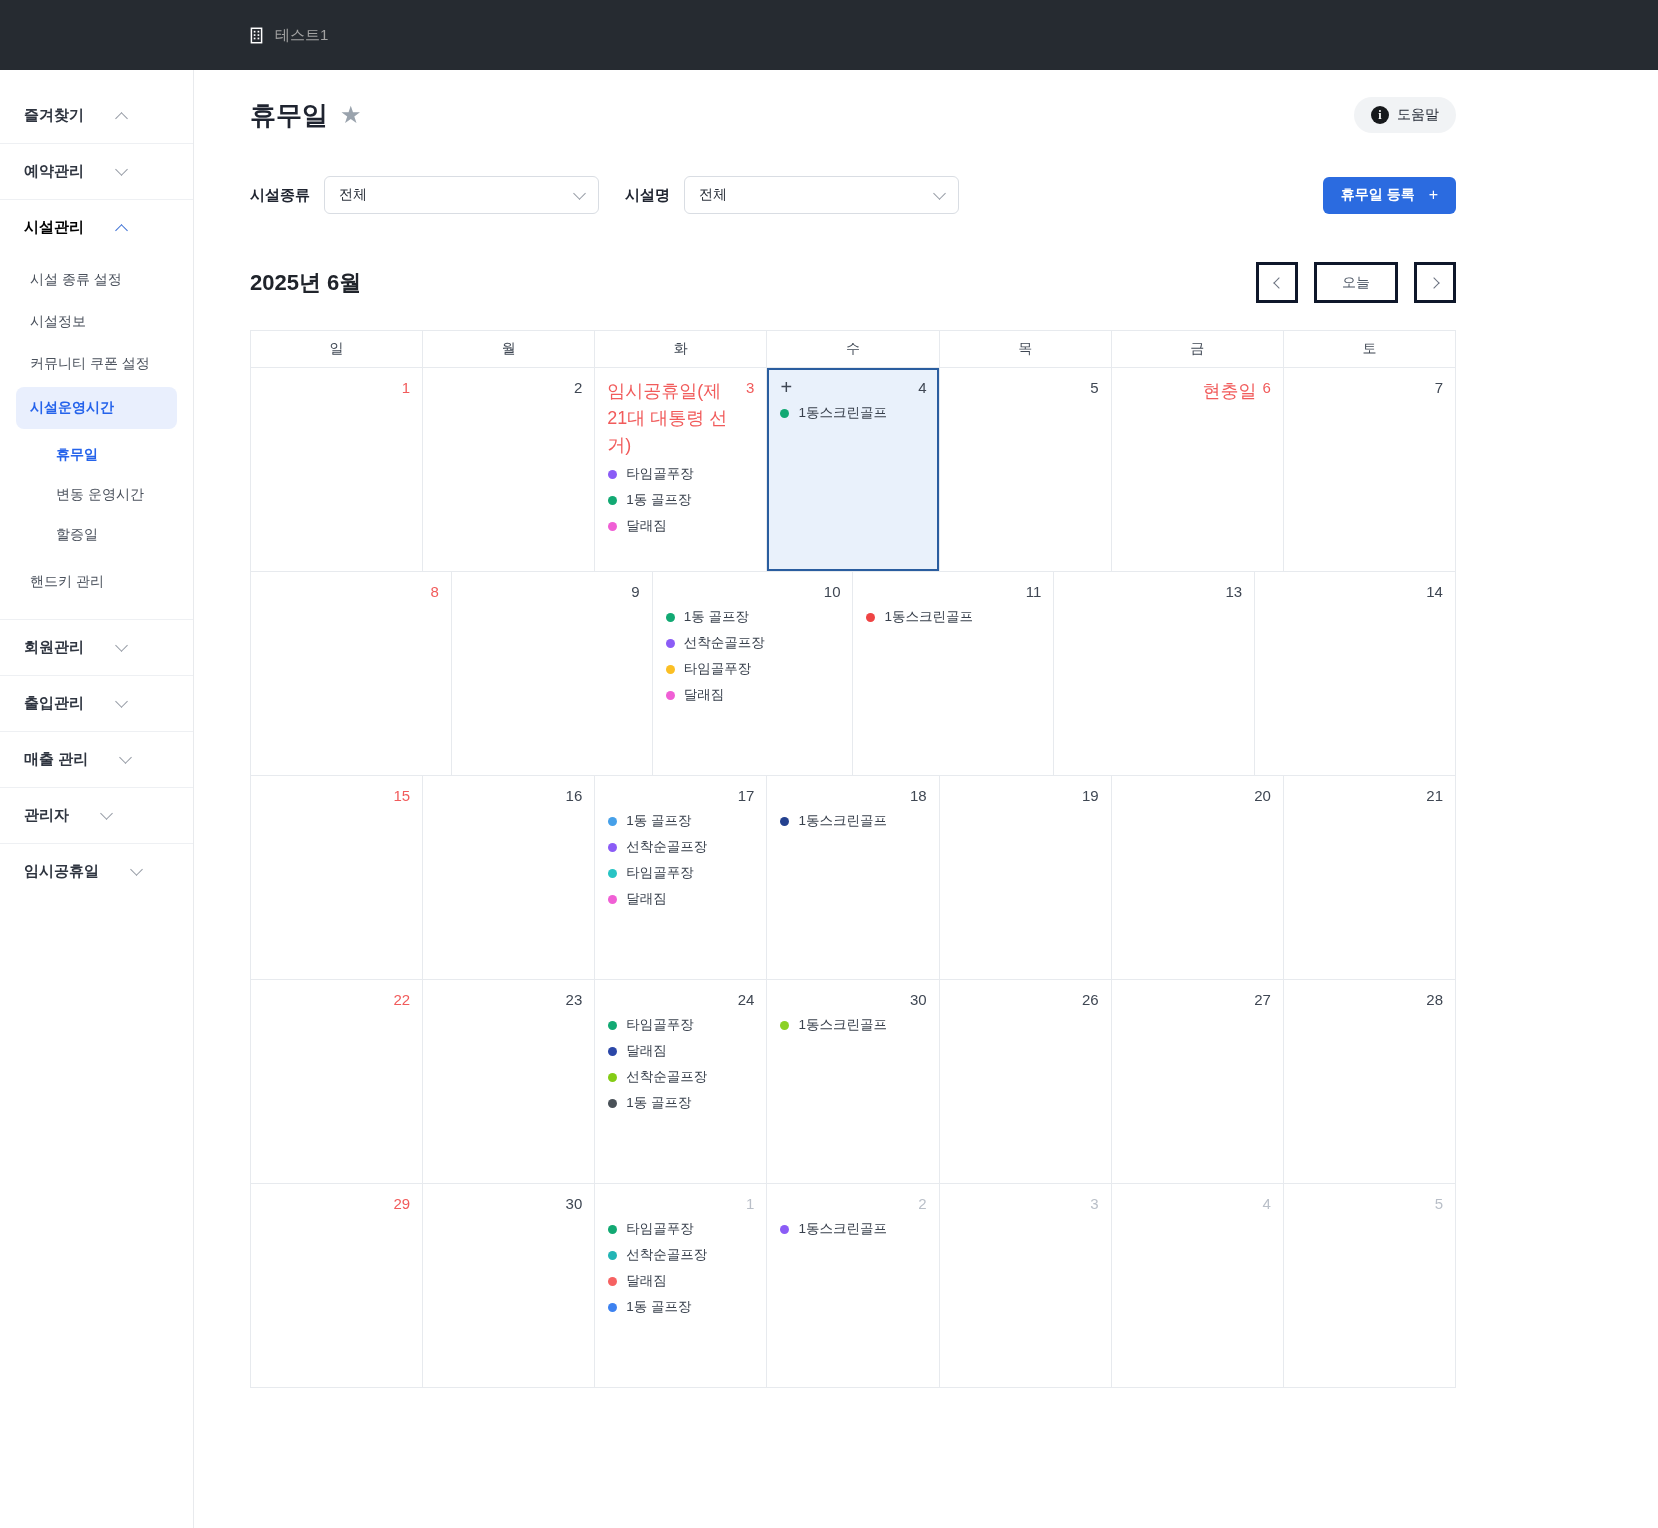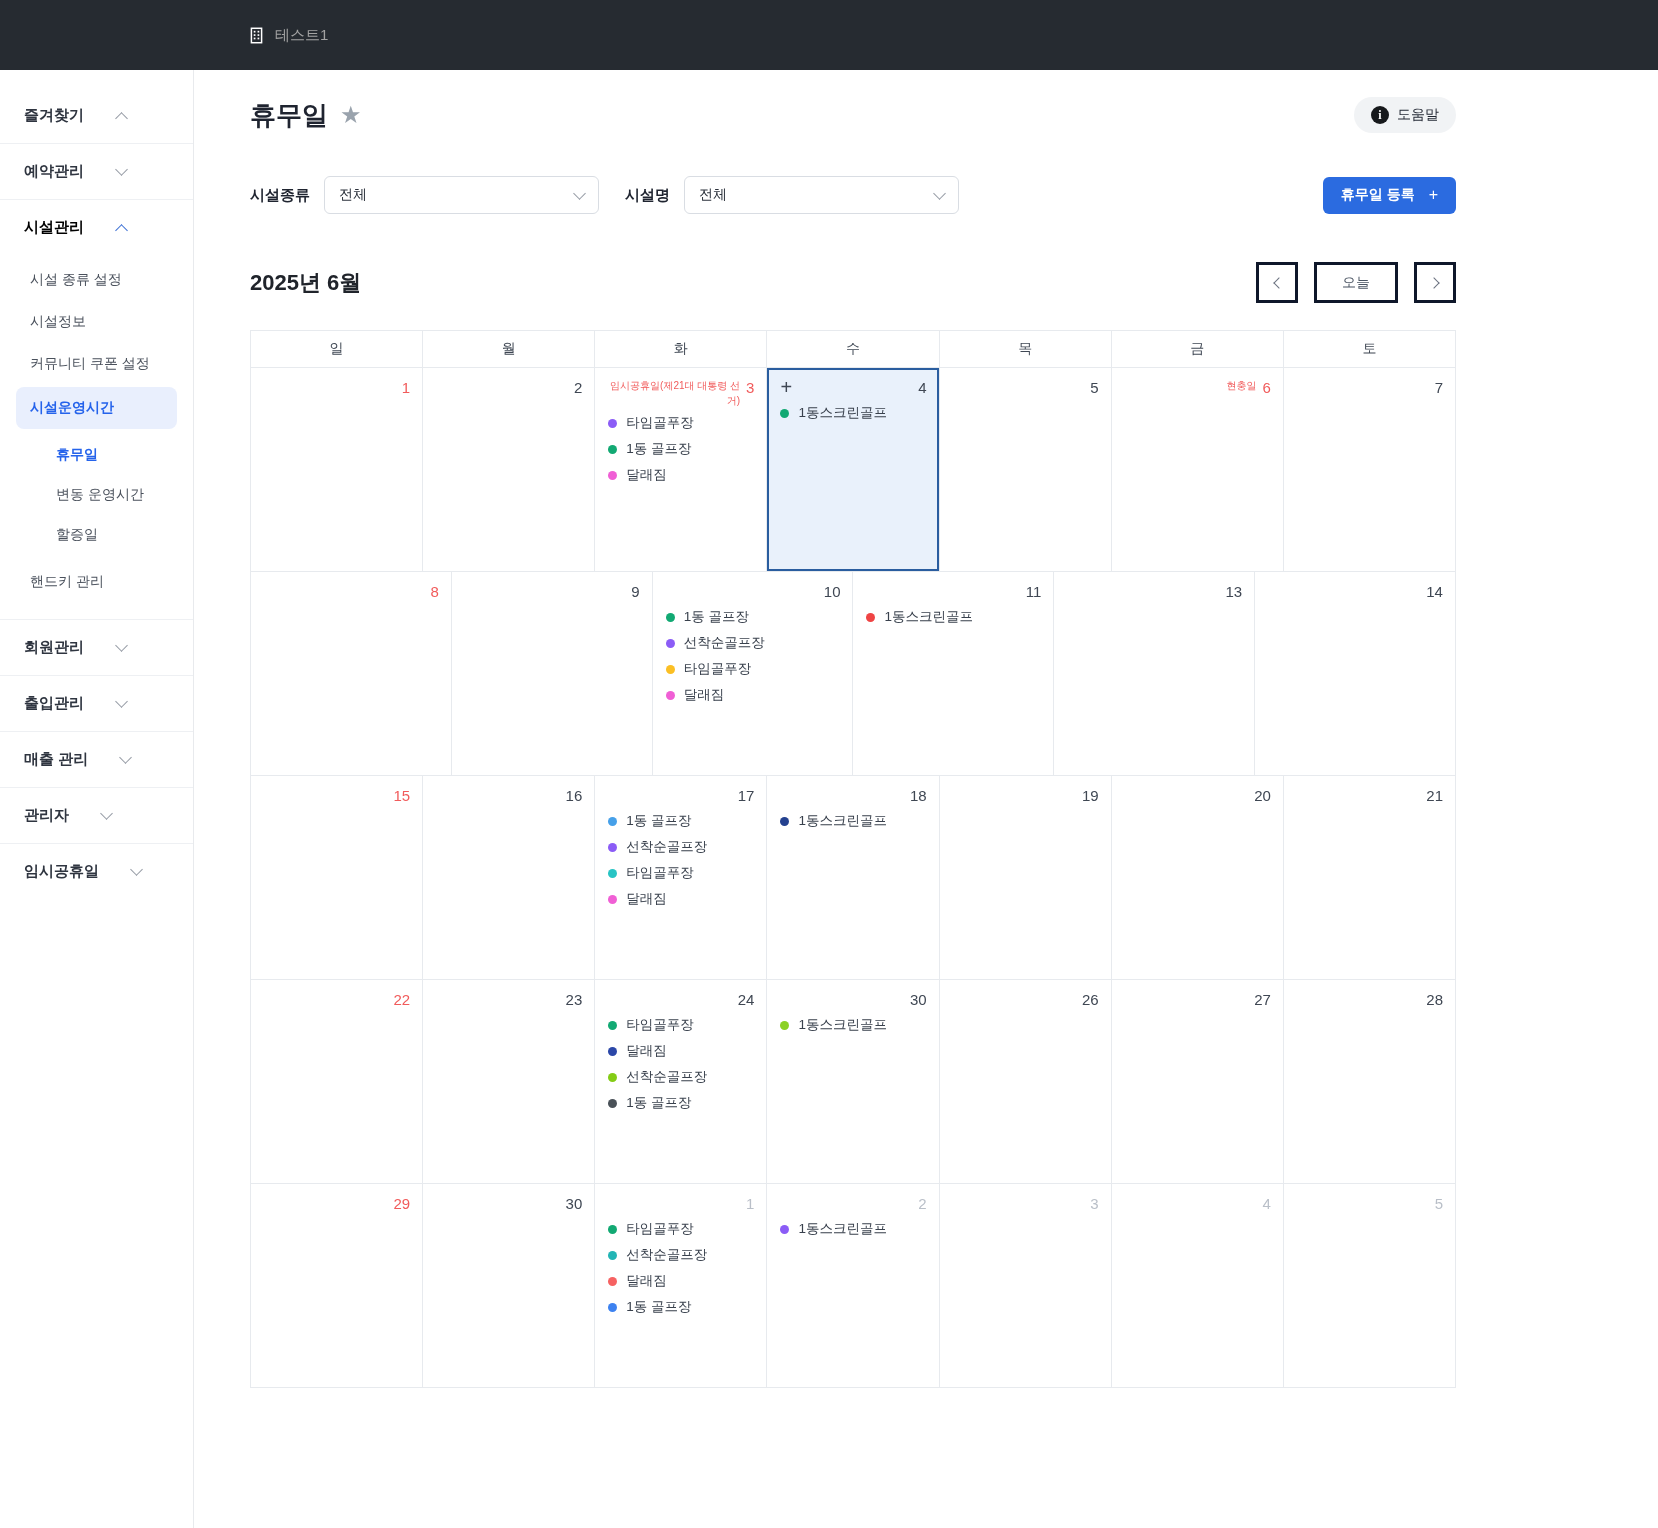--- a/index.html
+++ b/index.html
@@ -64,21 +64,21 @@
   .cal-head { display:flex; height:36px; }
   .wk-cell { flex:1; border-right:1px solid #e7eaee; display:flex; align-items:center; justify-content:center; font-size:14px; color:#3f4753; }
   .cal-head .wk-cell:last-child { border-right:none; }
   .cal-week { display:flex; height:204px; border-top:1px solid #e7eaee; }
   .day-cell { flex:1; border-right:1px solid #e7eaee; position:relative; padding-top:8px; cursor:pointer; overflow:hidden; }
   .day-cell:last-child { border-right:none; }
   .day-top { display:flex; justify-content:flex-end; align-items:flex-start; gap:6px; padding:2px 12px 2px; }
   .day-num { font-size:15px; color:#3f4753; line-height:1.35; }
   .red .day-num { color:#f15b5b; }
   .other .day-num { color:#b9bfc8; }
-  .holiday { color:#f15b5b; font-size:10px; line-height:1.5; text-align:right; }
+  .holiday { color:#f15b5b; font-size:18px; line-height:1.5; text-align:left; }
   .sel { box-shadow:inset 0 0 0 2px #2a5d9f; background:#e9f1fb; }
   .plus-btn { position:absolute; top:9px; left:13px; font-size:20px; color:#3f4753; line-height:1; cursor:pointer; }
   .events { display:flex; flex-direction:column; gap:8px; padding:4px 8px 0 13px; }
   .event { display:flex; align-items:center; gap:9px; font-size:13.5px; color:#39414d; }
   .dot { width:9px; height:9px; border-radius:50%; flex:none; }
 </style>
 </head>
 <body>
 
 <div class="screen">

